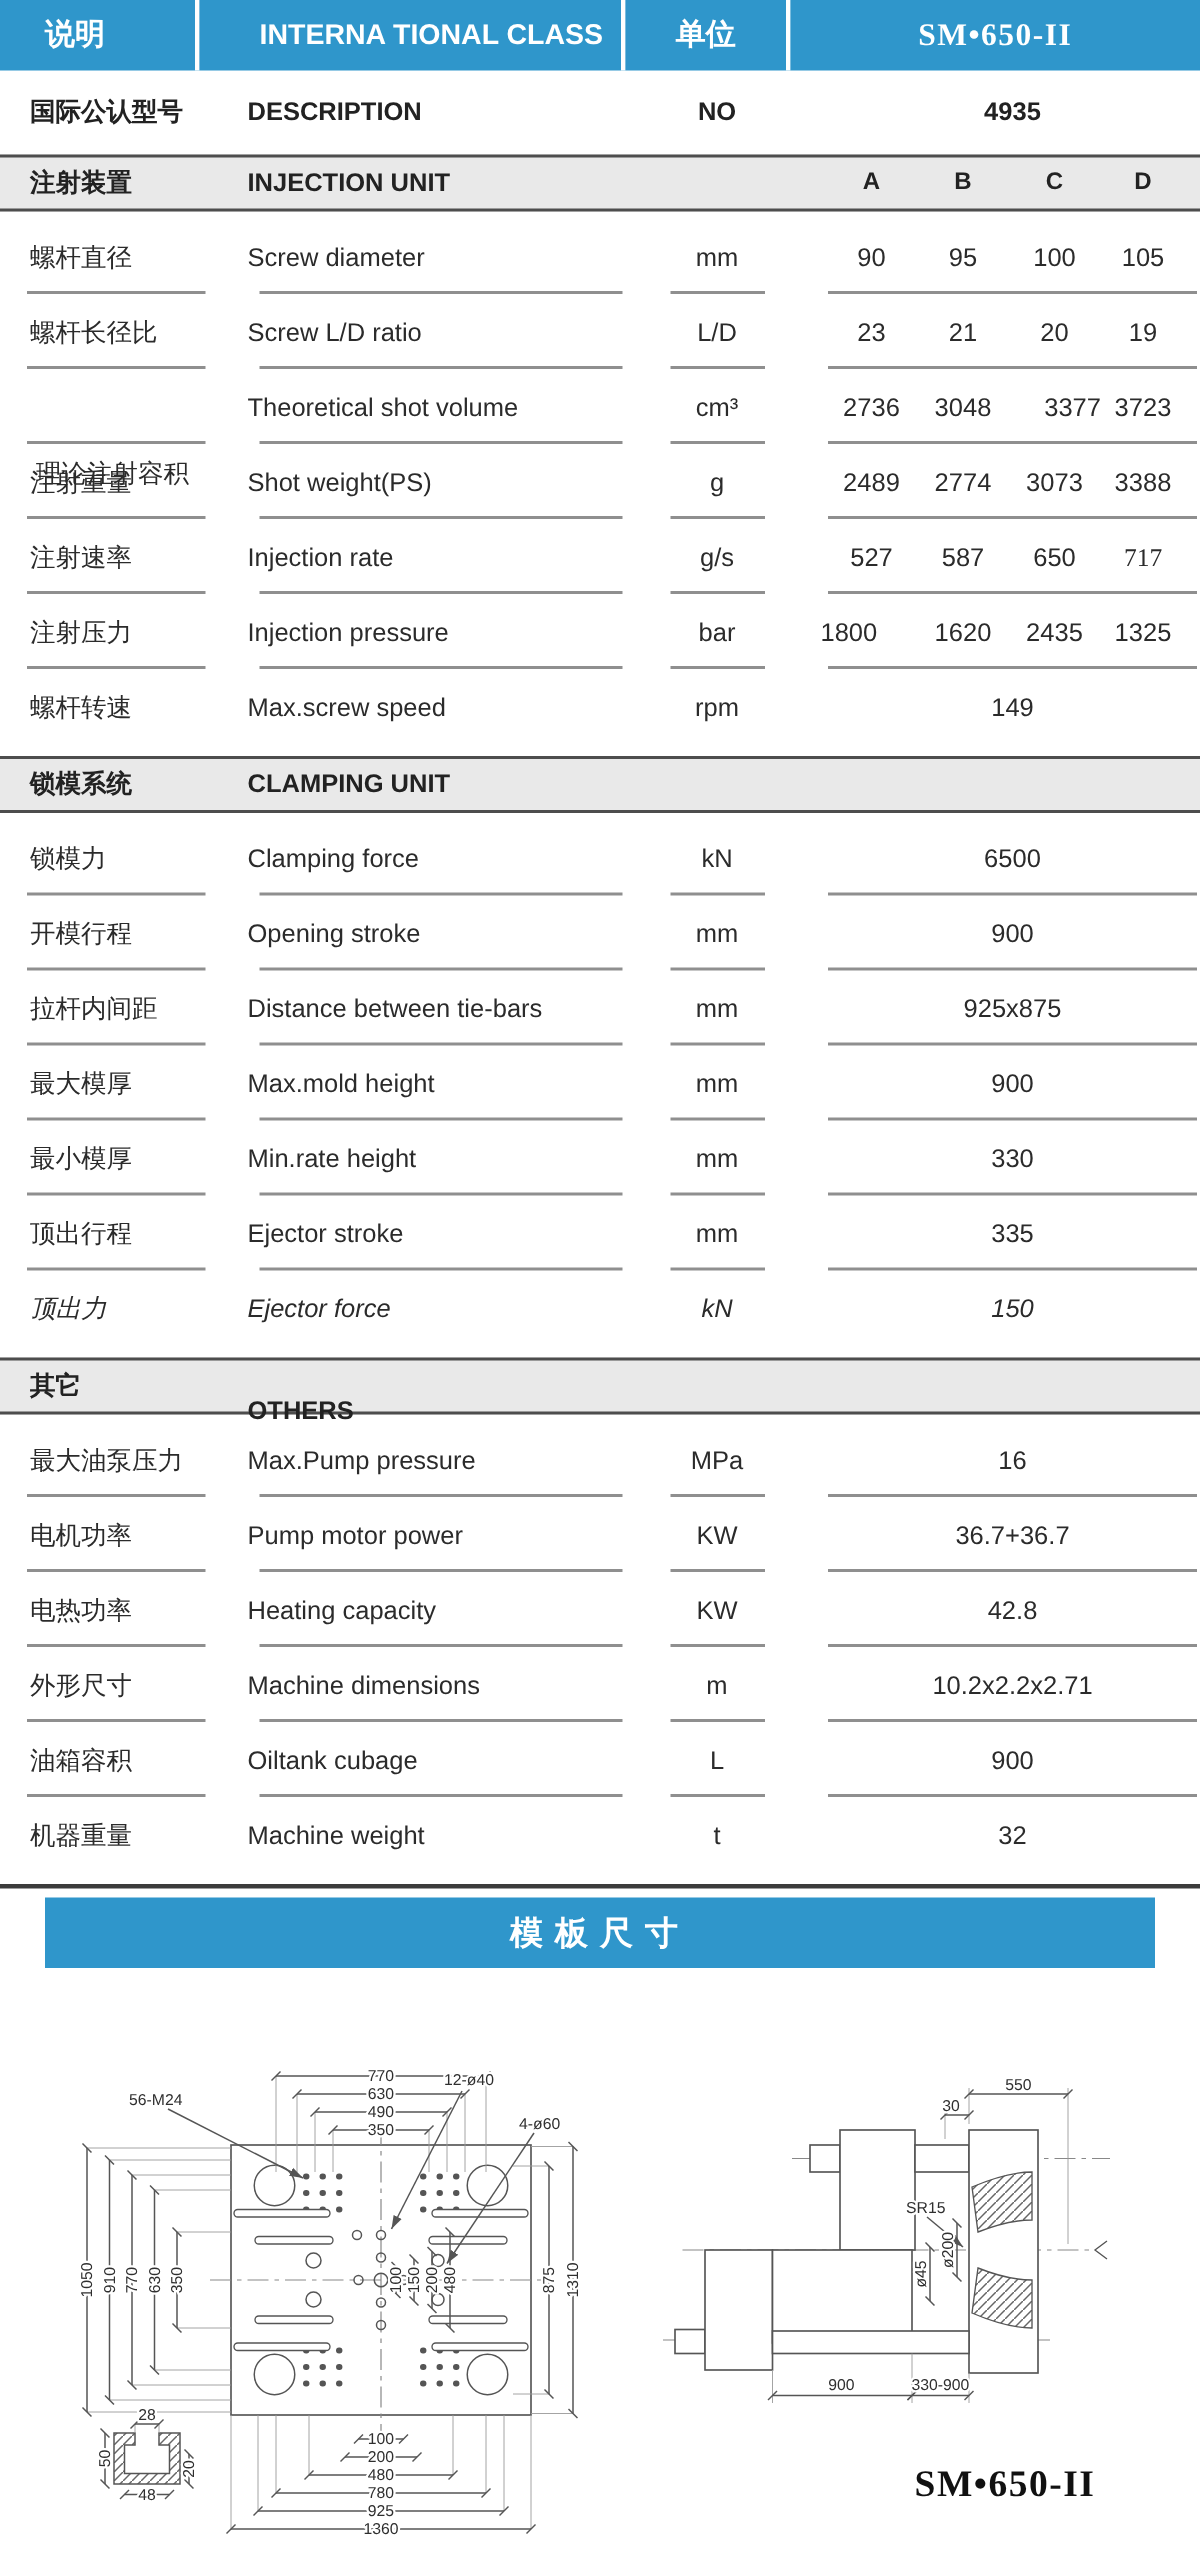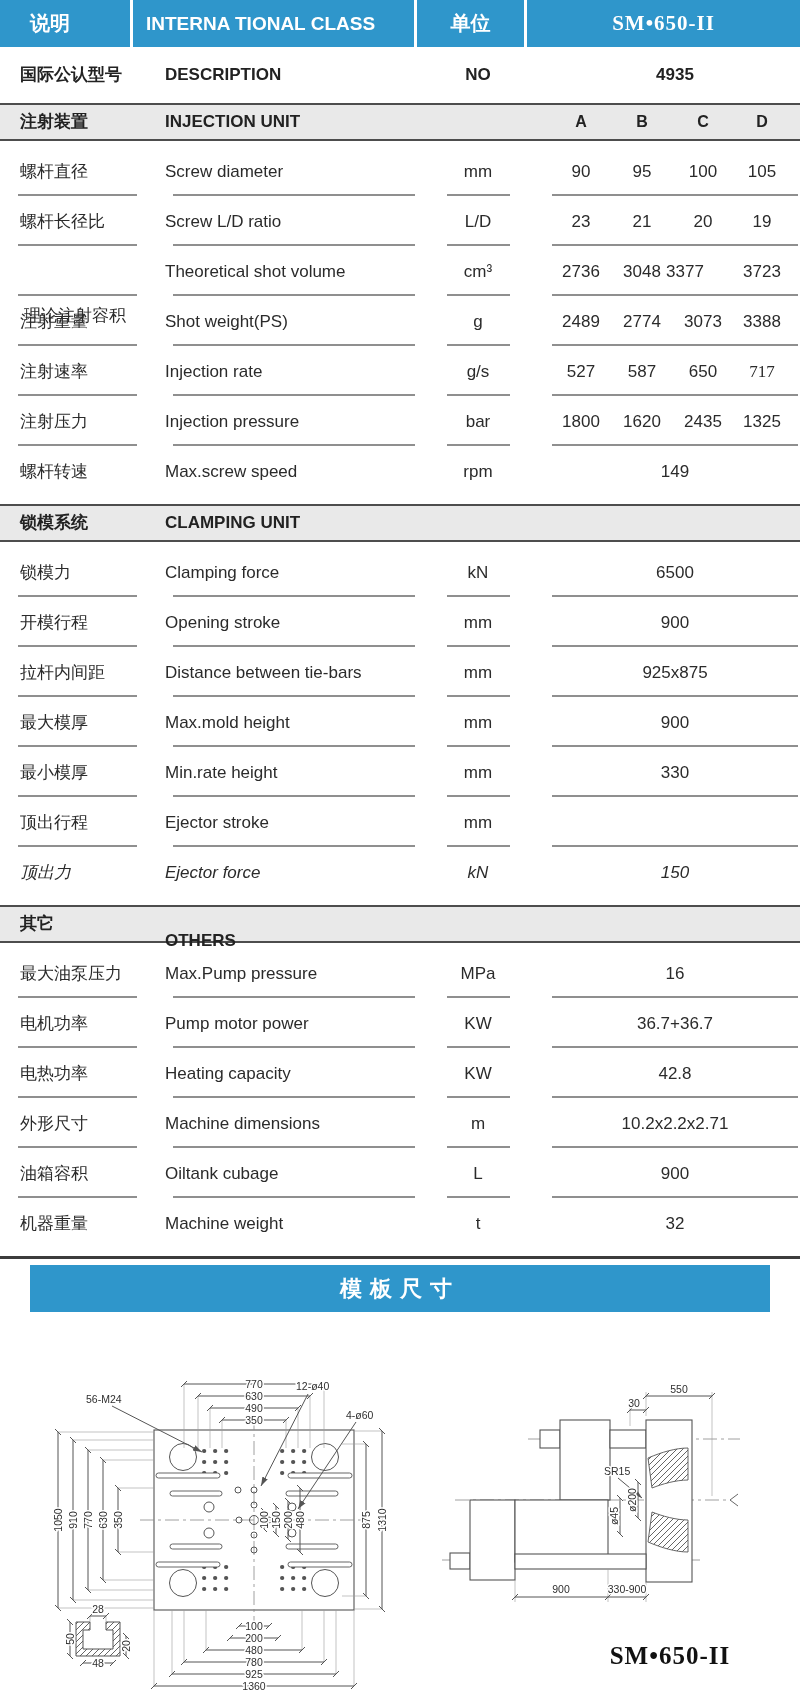--- a/index.html
+++ b/index.html
@@ -2,21 +2,21 @@
 <html><head>
 <meta charset="utf-8">
 <style>
   html,body{margin:0;padding:0;background:#fff;}
   .page{position:relative;width:800px;height:1706px;background:#fff;overflow:hidden;
         font-family:"Liberation Sans","DejaVu Sans",sans-serif;color:#2b2b2b;}
   
   .thead{position:absolute;top:0;left:0;width:800px;height:47px;display:flex;}
   .th{background:#2f96cb;color:#fff;font-weight:bold;font-size:20px;line-height:47px;box-sizing:border-box;}
   .th1{width:133px;padding-left:30px;border-right:3px solid #fff;}
-  .th2{width:284px;padding-left:13px;border-right:3px solid #fff;font-size:19px;}
+  .th2{width:284px;padding-left:40px;border-right:3px solid #fff;font-size:19px;}
   .th3{width:110px;text-align:center;border-right:3px solid #fff;}
   .th4{flex:1;text-align:center;font-family:"Liberation Serif","DejaVu Serif",serif;font-size:21px;letter-spacing:1px;}
   
   .descrow{position:absolute;top:47px;left:0;width:800px;height:56px;}
   .descrow span{position:absolute;line-height:56px;font-weight:bold;font-size:17px;color:#222;}
   .d-cn{left:20px;}
   .d-en{left:165px;}
   .d-unit{left:430px;width:96px;text-align:center;}
   .d-val{left:552px;width:246px;text-align:center;}
   
@@ -96,21 +96,21 @@
         <span class="ul" style="left: 173px; width: 242px;"></span>
         <span class="ul" style="left: 447px; width: 63px;"></span>
         <span class="ul" style="left: 552px; width: 246px;"></span>
       </div>
       <div class="specrow" style="top: 247px;">
         <span class="cell" style="left: 24px; margin-top: 44px;">理论注射容积</span>
         <span class="cell" style="left: 165px;">Theoretical shot volume</span>
         <span class="cell" style="left: 430px; width: 96px; text-align: center;">cm³</span>
         <span class="cell" style="left: 547px; width: 68px; text-align: center;">2736</span>
         <span class="cell" style="left: 608px; width: 68px; text-align: center;">3048</span>
-        <span class="cell" style="left: 651px; width: 68px; text-align: center;">3377</span>
+        <span class="cell" style="left: 666px; width: 68px; text-align: right;">3377</span>
         <span class="cell" style="left: 728px; width: 68px; text-align: center;">3723</span>
         <span class="ul" style="left: 18px; width: 119px;"></span>
         <span class="ul" style="left: 173px; width: 242px;"></span>
         <span class="ul" style="left: 447px; width: 63px;"></span>
         <span class="ul" style="left: 552px; width: 246px;"></span>
       </div>
       <div class="specrow" style="top: 297px;">
         <span class="cell" style="left: 20px;">注射重量</span>
         <span class="cell" style="left: 165px;">Shot weight(PS)</span>
         <span class="cell" style="left: 430px; width: 96px; text-align: center;">g</span>
@@ -133,21 +133,21 @@
         <span class="cell" style="left: 728px; width: 68px; text-align: center; font-family: Liberation Serif, serif;">717</span>
         <span class="ul" style="left: 18px; width: 119px;"></span>
         <span class="ul" style="left: 173px; width: 242px;"></span>
         <span class="ul" style="left: 447px; width: 63px;"></span>
         <span class="ul" style="left: 552px; width: 246px;"></span>
       </div>
       <div class="specrow" style="top: 397px;">
         <span class="cell" style="left: 20px;">注射压力</span>
         <span class="cell" style="left: 165px;">Injection pressure</span>
         <span class="cell" style="left: 430px; width: 96px; text-align: center;">bar</span>
-        <span class="cell" style="left: 547px; width: 68px; text-align: center;">1800</span>
+        <span class="cell" style="left: 547px; width: 68px; text-align: left;">1800</span>
         <span class="cell" style="left: 608px; width: 68px; text-align: center;">1620</span>
         <span class="cell" style="left: 669px; width: 68px; text-align: center;">2435</span>
         <span class="cell" style="left: 728px; width: 68px; text-align: center;">1325</span>
         <span class="ul" style="left: 18px; width: 119px;"></span>
         <span class="ul" style="left: 173px; width: 242px;"></span>
         <span class="ul" style="left: 447px; width: 63px;"></span>
         <span class="ul" style="left: 552px; width: 246px;"></span>
       </div>
       <div class="specrow" style="top: 447px;">
         <span class="cell" style="left: 20px;">螺杆转速</span>
@@ -206,20 +206,21 @@
         <span class="cell" style="left: 552px; width: 246px; text-align: center;">330</span>
         <span class="ul" style="left: 18px; width: 119px;"></span>
         <span class="ul" style="left: 173px; width: 242px;"></span>
         <span class="ul" style="left: 447px; width: 63px;"></span>
         <span class="ul" style="left: 552px; width: 246px;"></span>
       </div>
       <div class="specrow" style="top: 798px;">
         <span class="cell" style="left: 20px;">顶出行程</span>
         <span class="cell" style="left: 165px;">Ejector stroke</span>
         <span class="cell" style="left: 430px; width: 96px; text-align: center;">mm</span>
+        <span class="cell" style="left: 552px; width: 246px; text-align: center;">335</span>
         <span class="ul" style="left: 18px; width: 119px;"></span>
         <span class="ul" style="left: 173px; width: 242px;"></span>
         <span class="ul" style="left: 447px; width: 63px;"></span>
         <span class="ul" style="left: 552px; width: 246px;"></span>
       </div>
       <div class="specrow" style="top: 848px; font-style: italic;">
         <span class="cell" style="left: 20px;">顶出力</span>
         <span class="cell" style="left: 165px;">Ejector force</span>
         <span class="cell" style="left: 430px; width: 96px; text-align: center;">kN</span>
         <span class="cell" style="left: 552px; width: 246px; text-align: center;">150</span>

